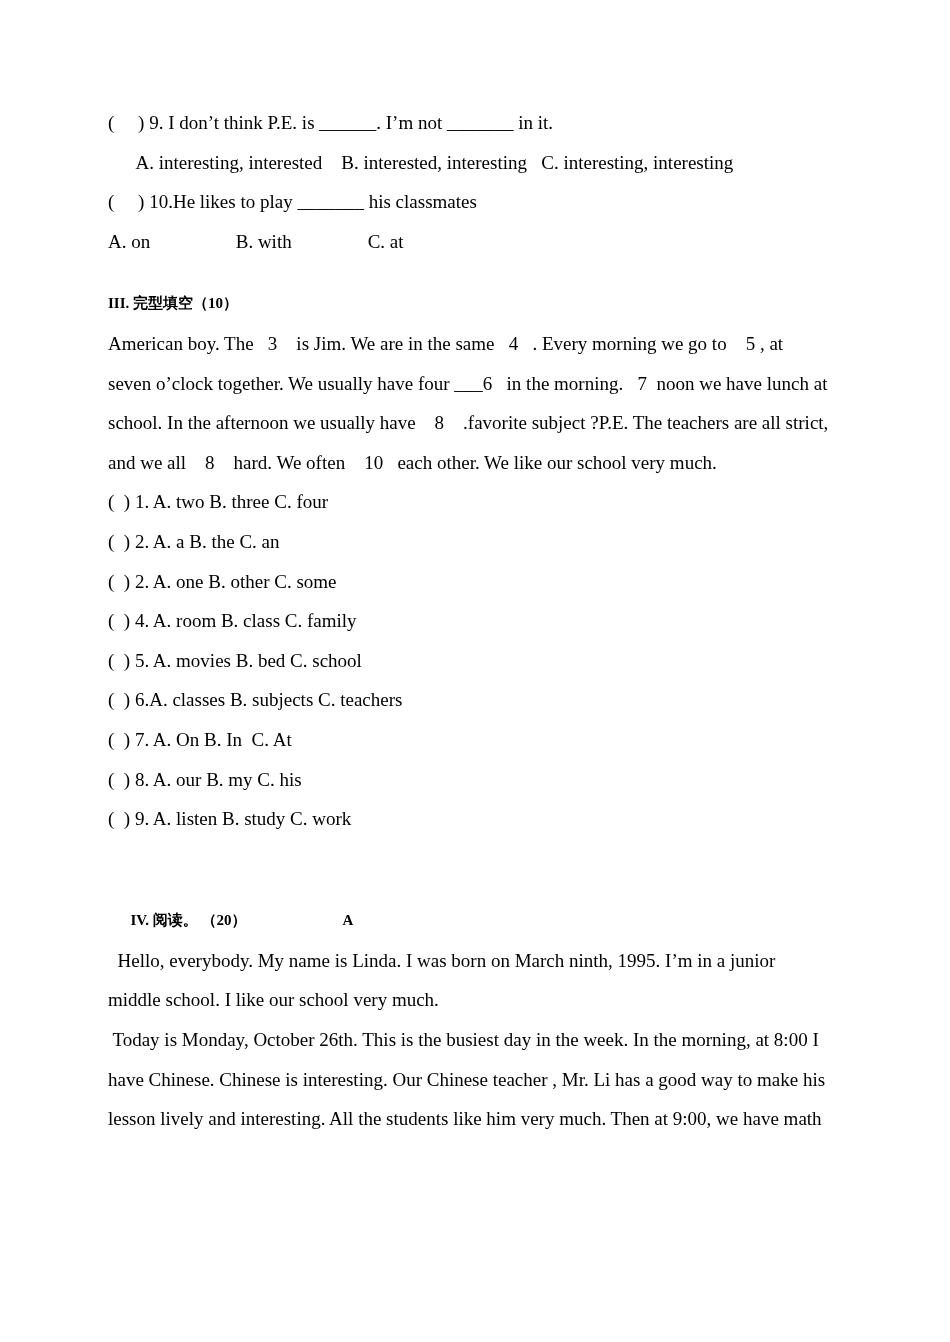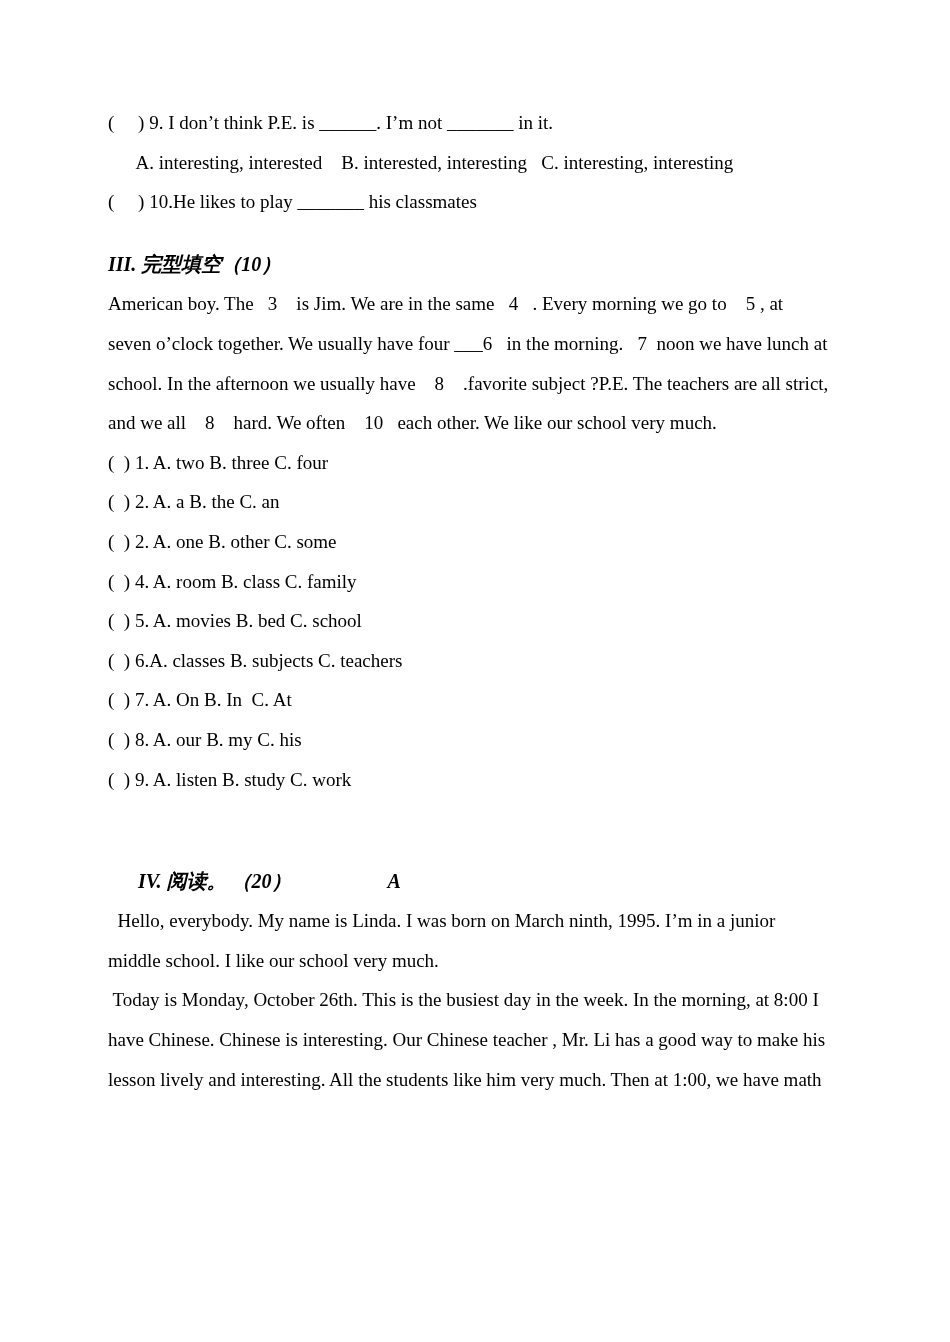--- a/index.html
+++ b/index.html
@@ -22,42 +22,42 @@
     white-space: pre;
     line-height: 39.6px;
     height: 39.6px;
   }
   .section-heading {
     white-space: pre;
     line-height: 39.6px;
     height: 39.6px;
     margin-top: 23px;
     font-weight: bold;
-    font-size: 20px;
+    font-size: 15px;
     font-family: "Liberation Serif", "DejaVu Sans", serif, sans-serif;
-    font-style: italic;
   }
   .part-label {
     font-weight: bold;
     margin-left: 96px;
     font-family: "Liberation Serif", serif;
   }
   .spacer-line {
     height: 39.6px;
   }
 </style>
 </head>
 <body>
 
 <div class="page">
   <div class="content">
 
     <div class="line">(     ) 9. I don’t think P.E. is ______. I’m not _______ in it.</div>
     <div class="line">      A. interesting, interested    B. interested, interesting   C. interesting, interesting</div>
     <div class="line">(     ) 10.He likes to play _______ his classmates</div>
+    <div class="line">A. on                  B. with                C. at</div>
 
     <div class="section-heading">III. 完型填空（10）</div>
 
     <div class="line">American boy. The   3    is Jim. We are in the same   4   . Every morning we go to    5 , at</div>
     <div class="line">seven o’clock together. We usually have four ___6   in the morning.   7  noon we have lunch at</div>
     <div class="line">school. In the afternoon we usually have    8    .favorite subject ?P.E. The teachers are all strict,</div>
     <div class="line">and we all    8    hard. We often    10   each other. We like our school very much.</div>
 
     <div class="line">(  ) 1. A. two B. three C. four</div>
     <div class="line">(  ) 2. A. a B. the C. an</div>
@@ -72,16 +72,16 @@
     <div class="section-heading">
       <span>IV. 阅读。 （20）</span><span class="part-label">A</span>
     </div>
 
     <div class="spacer-line"></div>
 
     <div class="line">  Hello, everybody. My name is Linda. I was born on March ninth, 1995. I’m in a junior</div>
     <div class="line">middle school. I like our school very much.</div>
     <div class="line"> Today is Monday, October 26th. This is the busiest day in the week. In the morning, at 8:00 I</div>
     <div class="line">have Chinese. Chinese is interesting. Our Chinese teacher , Mr. Li has a good way to make his</div>
-    <div class="line">lesson lively and interesting. All the students like him very much. Then at 1:00, we have math</div>
+    <div class="line">lesson lively and interesting. All the students like him very much. Then at 9:00, we have math</div>
 
   </div>
 </div>
 
 </body></html>

